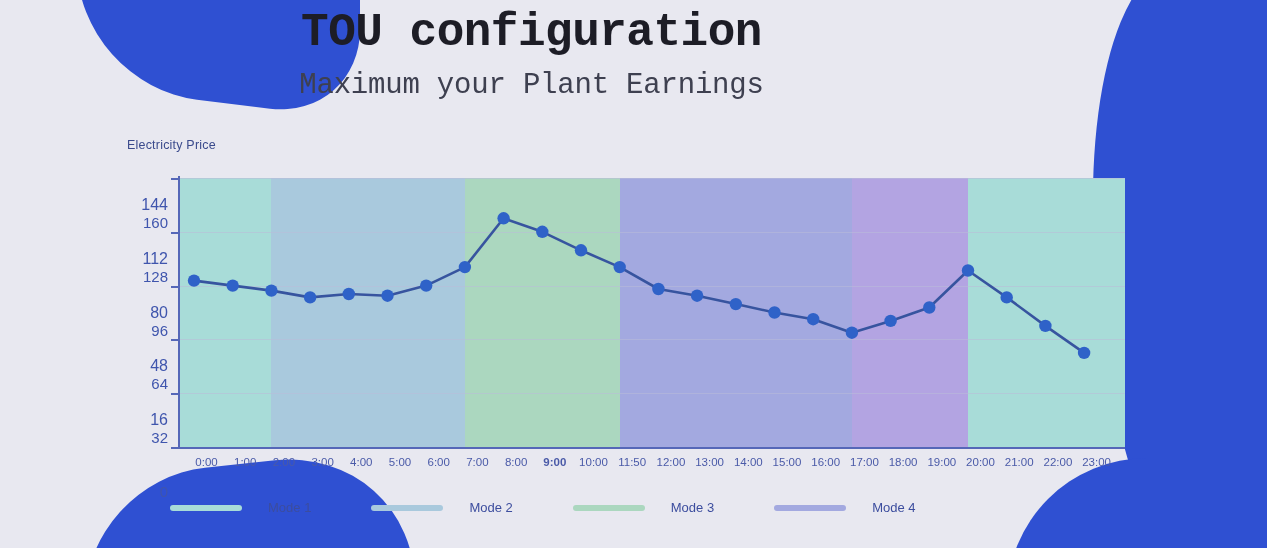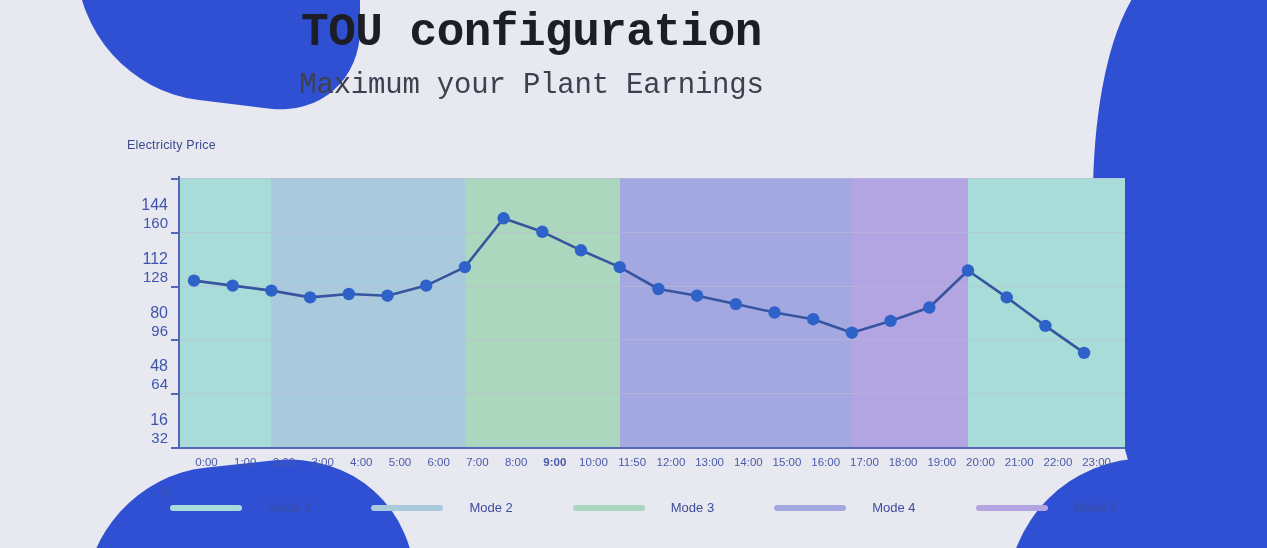--- a/index.html
+++ b/index.html
@@ -194,24 +194,20 @@
           <span class="legend-label">Mode 2</span>
         </div>
         <div class="legend-item">
           <span class="legend-swatch" style="background: rgb(171, 215, 191);"></span>
           <span class="legend-label">Mode 3</span>
         </div>
         <div class="legend-item">
           <span class="legend-swatch" style="background: rgb(163, 169, 224);"></span>
           <span class="legend-label">Mode 4</span>
         </div>
-        <div class="legend-item">
-          <span class="legend-swatch" style="background: rgb(179, 164, 226);"></span>
-          <span class="legend-label">Mode 5</span>
-        </div>
       </div>
   <div class="ytick-mark" style="top: 317px;"></div>
       <div class="ytick-mark" style="top: 263.2px;"></div>
       <div class="ytick-mark" style="top: 209.4px;"></div>
       <div class="ytick-mark" style="top: 155.6px;"></div>
       <div class="ytick-mark" style="top: 101.8px;"></div>
       <div class="ytick-mark" style="top: 48px;"></div>
     </div>
 
 </div>

